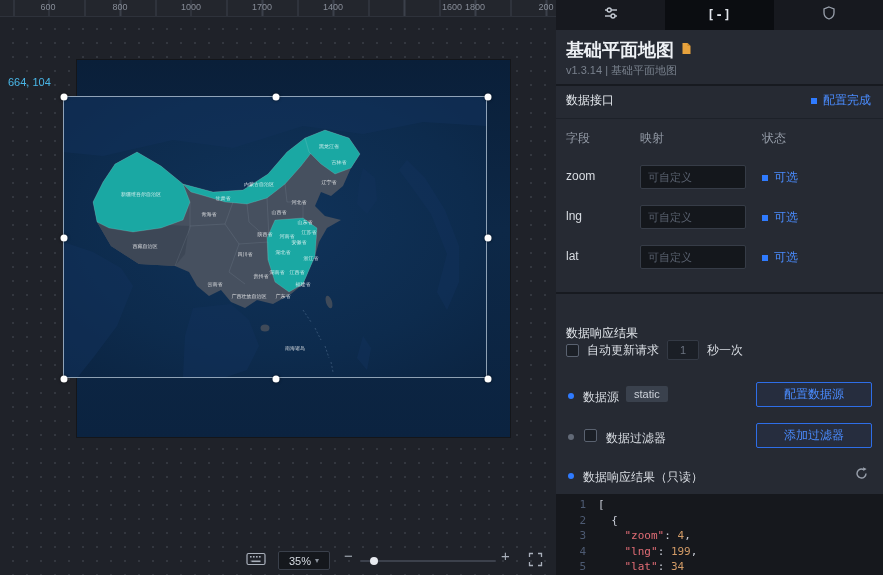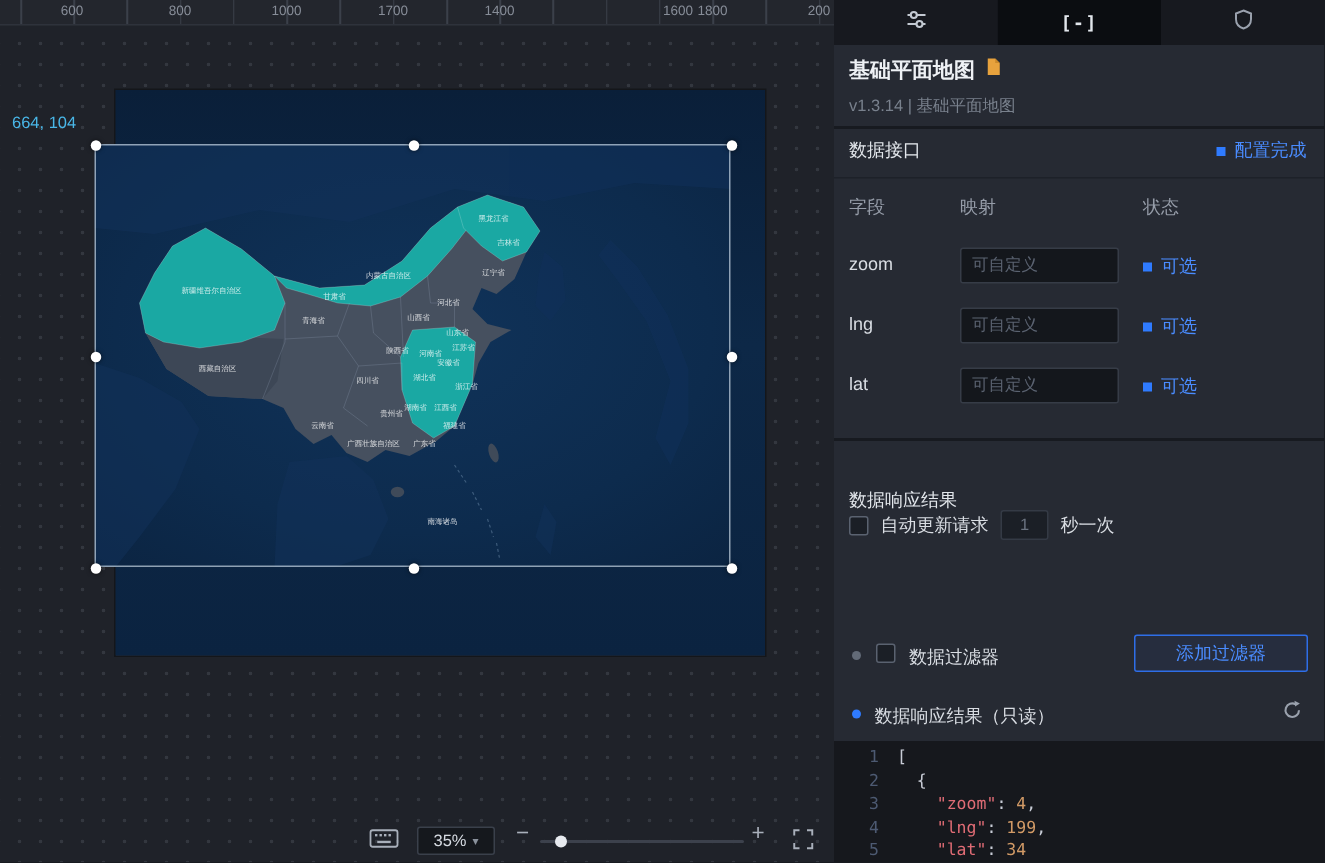--- a/index.html
+++ b/index.html
@@ -40,21 +40,21 @@
 
   
   .panel{position:absolute;left:556px;top:0;width:327px;height:575px;background:#262a33;}
   .tabbar{position:absolute;left:0;top:0;width:100%;height:30px;display:flex;}
   .tab{flex:1;display:flex;align-items:center;justify-content:center;background:#17191f;cursor:pointer;}
   .tab.active{background:#0b0d11;}
   .tab-glyph{font-family:"DejaVu Sans Mono",monospace;font-size:12px;font-weight:bold;
     color:#e2e6ec;letter-spacing:1px;}
 
   .comp-title{position:absolute;left:10px;top:38px;display:flex;align-items:center;gap:6px;}
-  .comp-title .t{font-size:14px;font-weight:bold;color:#eef1f5;}
+  .comp-title .t{font-size:18px;font-weight:bold;color:#eef1f5;}
   .comp-version{position:absolute;left:10px;top:63px;font-size:11px;color:#79818d;}
   .divider{position:absolute;left:0;width:100%;height:2px;background:#171a20;}
   .d1{top:84px;}.d2{top:118px;height:1px;background:#1d2129;}.d3{top:292px;}
 
   .sec-label{font-size:12px;color:#e3e7ec;}
   .sec1{position:absolute;left:10px;top:92px;}
   .cfg-done{position:absolute;right:12px;top:92px;display:flex;align-items:center;gap:6px;
     font-size:12px;color:#4a8cff;}
   .sq{width:6px;height:6px;background:#2f7bff;flex:none;}
 
@@ -307,20 +307,26 @@
 
     <div class="sec2 sec-label">数据响应结果</div>
 
     <div class="auto-row">
       <span class="checkbox"></span>
       <span class="lbl">自动更新请求</span>
       <input class="interval" disabled="" value="1" style="">
       <span class="lbl">秒一次</span>
     </div>
 
+    <div class="prow" style="top:382px">
+      <span class="bullet"></span>
+      <span class="lbl" style="left:27px">数据源</span>
+      <span class="chip">static</span>
+      <div class="blue-btn">配置数据源</div>
+    </div>
 
     <div class="prow" style="top:423px">
       <span class="bullet gray"></span>
       <span class="checkbox" style="position:absolute;left:28px;top:6px"></span>
       <span class="lbl" style="left:50px">数据过滤器</span>
       <div class="blue-btn">添加过滤器</div>
     </div>
 
     <div class="prow" style="top:462px">
       <span class="bullet"></span>

